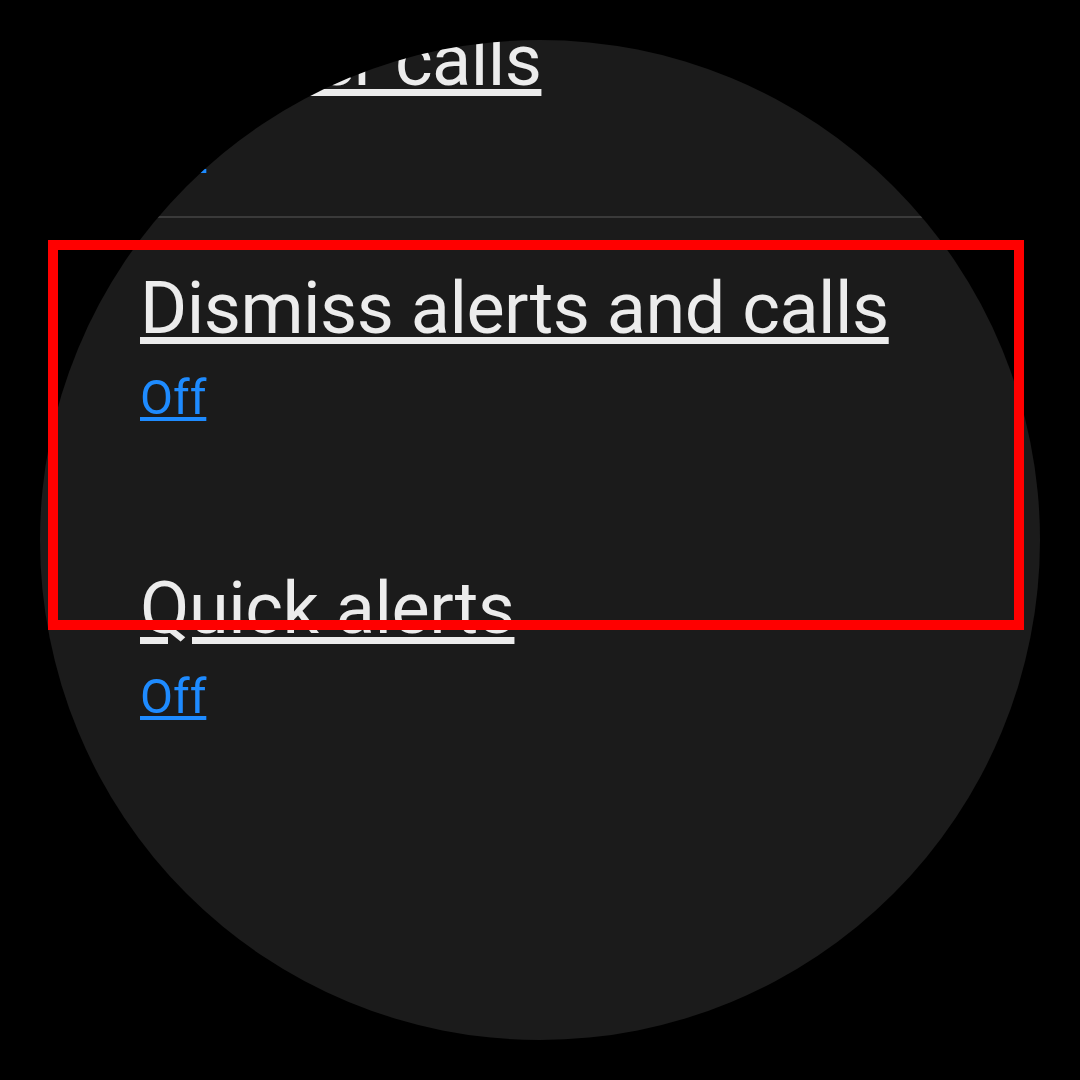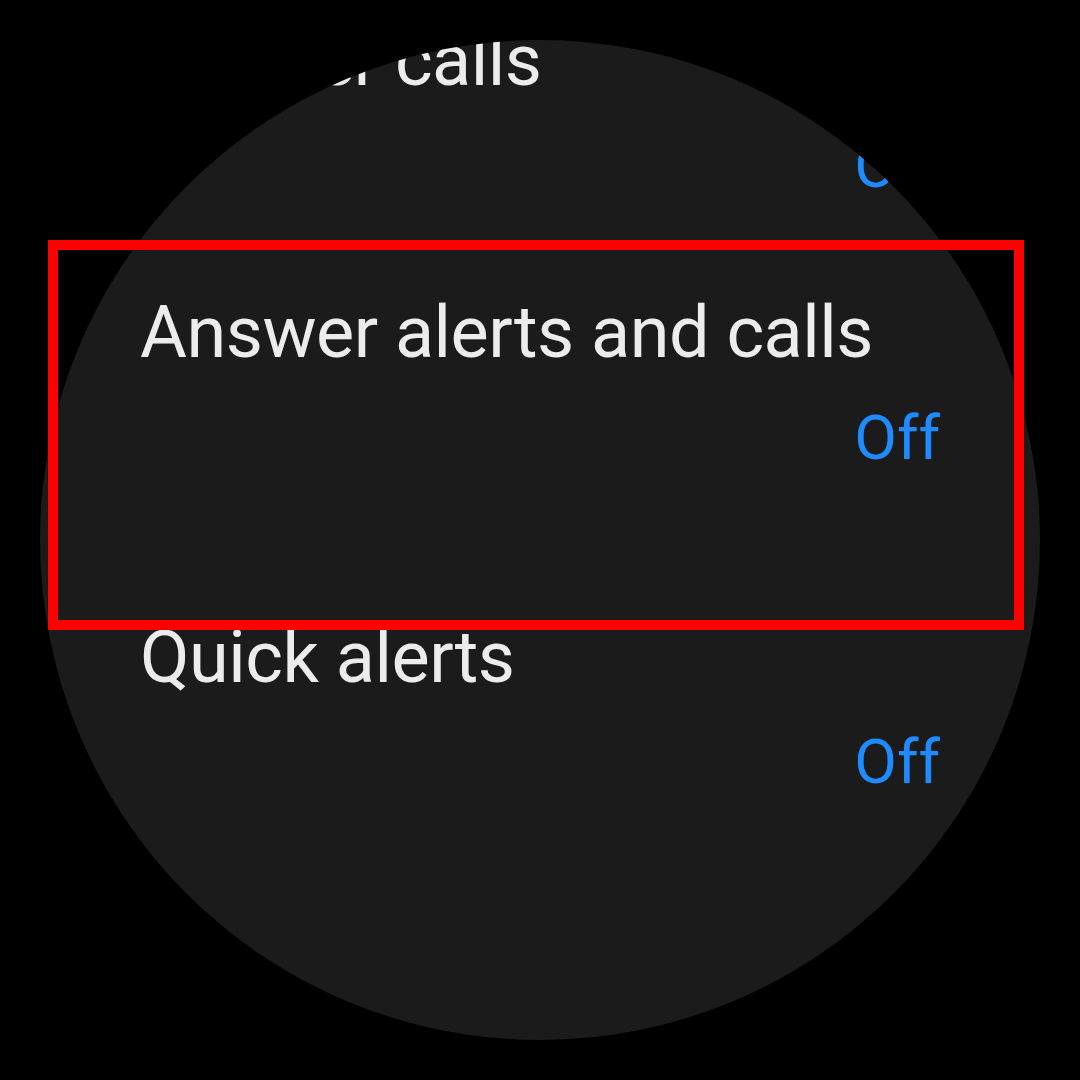--- a/index.html
+++ b/index.html
@@ -1,15 +1,15 @@
 <!DOCTYPE html>
 <html><head>
 <meta charset="utf-8">
 <style>
-  * { margin: 0; padding: 0; box-sizing: border-box; }
+  * { margin: 0; padding: 0; box-sizing: border-box; text-decoration: underline; }
   html, body {
     width: 1080px;
     height: 1080px;
     background: #000000;
     overflow: hidden;
     font-family: -apple-system, BlinkMacSystemFont, "Segoe UI", Roboto, "Helvetica Neue", Arial, sans-serif;
   }
   .watch-face {
     position: absolute;
     left: 50%;
@@ -33,25 +33,24 @@
   }
   .item-title {
     color: #ececec;
     font-size: 72px;
     font-weight: 400;
     line-height: 1.15;
     letter-spacing: -0.5px;
   }
   .item-status {
     color: #1e8bff;
-    font-size: 62px;
+    font-size: 48px;
     font-weight: 400;
     line-height: 1.25;
-    margin-top: 24px;
-    text-align: right;
+    margin-top: 17px;
   }
   .divider {
     height: 2px;
     background: #3a3a3a;
     margin-left: 40px;
     margin-right: 40px;
   }
   .highlight-box {
     position: absolute;
     border: 10px solid #ff0000;
@@ -73,21 +72,21 @@
   <div class="list">
 
     <div class="list-item item-answer-calls">
       <div class="item-title">Answer calls</div>
       <div class="item-status">Off</div>
     </div>
 
     <div class="divider"></div>
 
     <div class="list-item item-dismiss">
-      <div class="item-title">Answer alerts and calls</div>
+      <div class="item-title">Dismiss alerts and calls</div>
       <div class="item-status">Off</div>
     </div>
 
     <div class="list-item item-quick-launch">
       <div class="item-title">Quick alerts</div>
       <div class="item-status">Off</div>
     </div>
 
   </div>
 </div>

